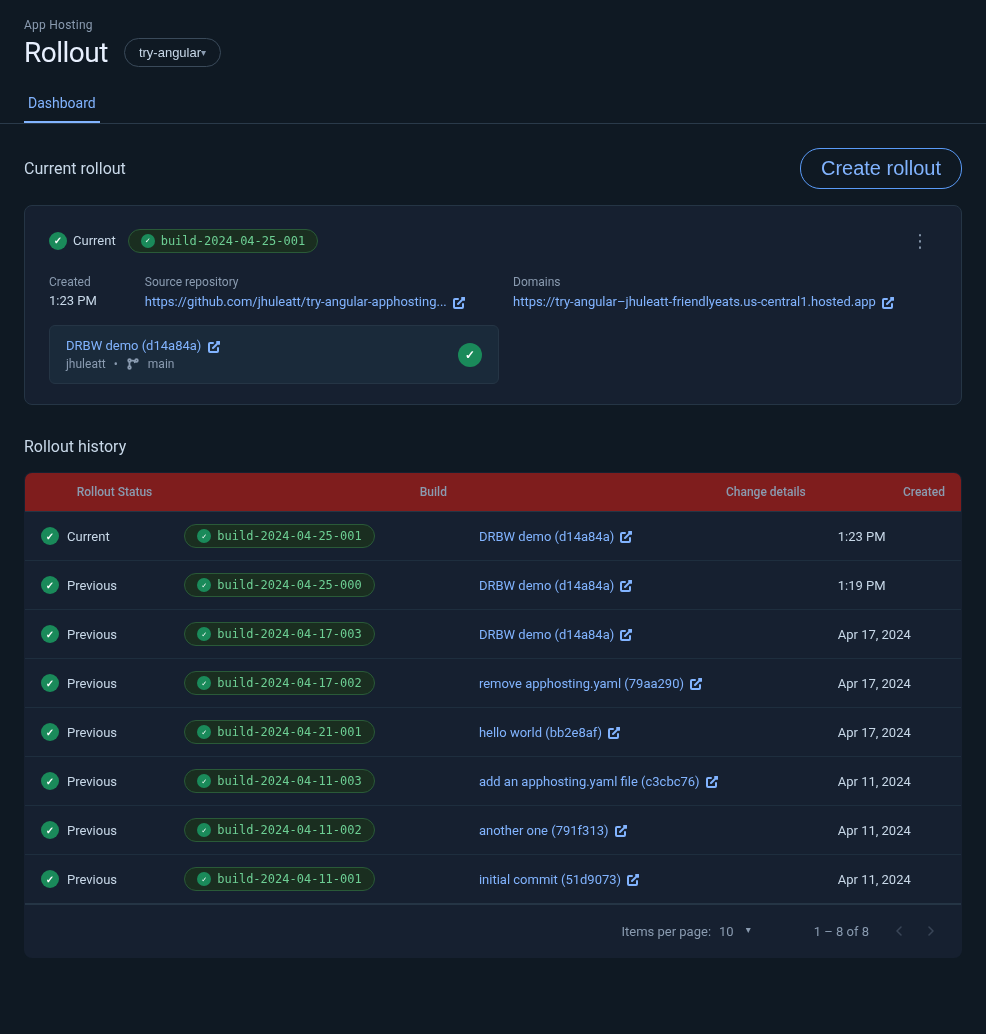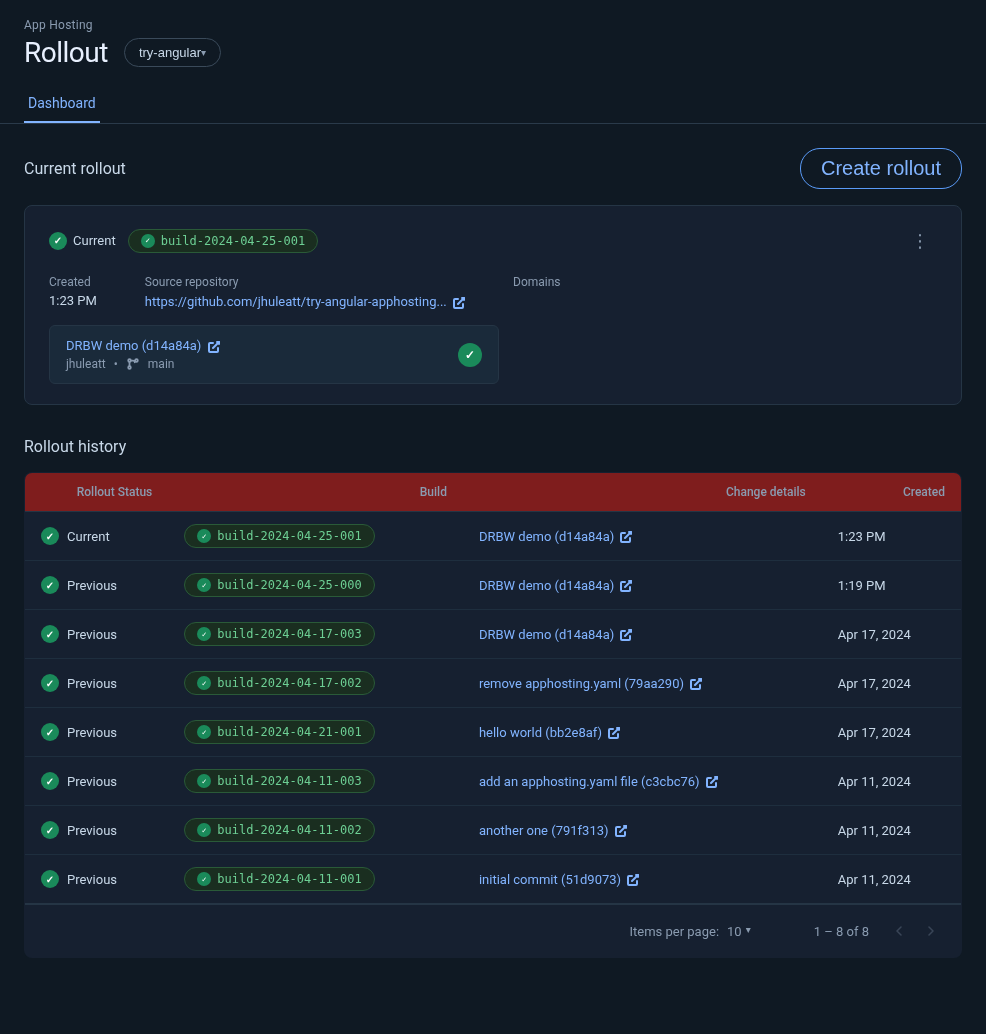--- a/index.html
+++ b/index.html
@@ -321,21 +321,21 @@
     }
 
     .items-per-page {
       display: flex;
       align-items: center;
       gap: 8px;
     }
 
     .per-page-select {
       display: flex;
-      gap: 4px;
+      gap: 12px;
       cursor: pointer;
     }
 
     .page-range {
       color: #8a9bb0;
       margin-left: 47px;
     }
 
     .page-nav {
       display: flex;
@@ -431,20 +431,28 @@
           <span>https://github.com/jhuleatt/try-angular-apphosting...</span>
           <svg class="ext-icon" viewBox="0 0 12 12">
             <path d="M9 1H11V3" stroke-linecap="round" stroke-linejoin="round"></path>
             <path d="M11 1L5 7" stroke-linecap="round"></path>
             <path d="M5 2H2C1.45 2 1 2.45 1 3V10C1 10.55 1.45 11 2 11H9C9.55 11 10 10.55 10 10V7" stroke-linecap="round"></path>
           </svg>
         </a>
       </div>
       <div class="meta-group">
         <label>Domains</label>
+        <a href="#">
+          <span>https://try-angular–jhuleatt-friendlyeats.us-central1.hosted.app</span>
+          <svg class="ext-icon" viewBox="0 0 12 12">
+            <path d="M9 1H11V3" stroke-linecap="round" stroke-linejoin="round"></path>
+            <path d="M11 1L5 7" stroke-linecap="round"></path>
+            <path d="M5 2H2C1.45 2 1 2.45 1 3V10C1 10.55 1.45 11 2 11H9C9.55 11 10 10.55 10 10V7" stroke-linecap="round"></path>
+          </svg>
+        </a>
       </div>
     </div>
 
     <div class="commit-card">
       <div class="commit-info">
         <a href="#">
           <span>DRBW demo (d14a84a)</span>
           <svg class="ext-icon" viewBox="0 0 12 12">
             <path d="M9 1H11V3" stroke-linecap="round" stroke-linejoin="round"></path>
             <path d="M11 1L5 7" stroke-linecap="round"></path>

